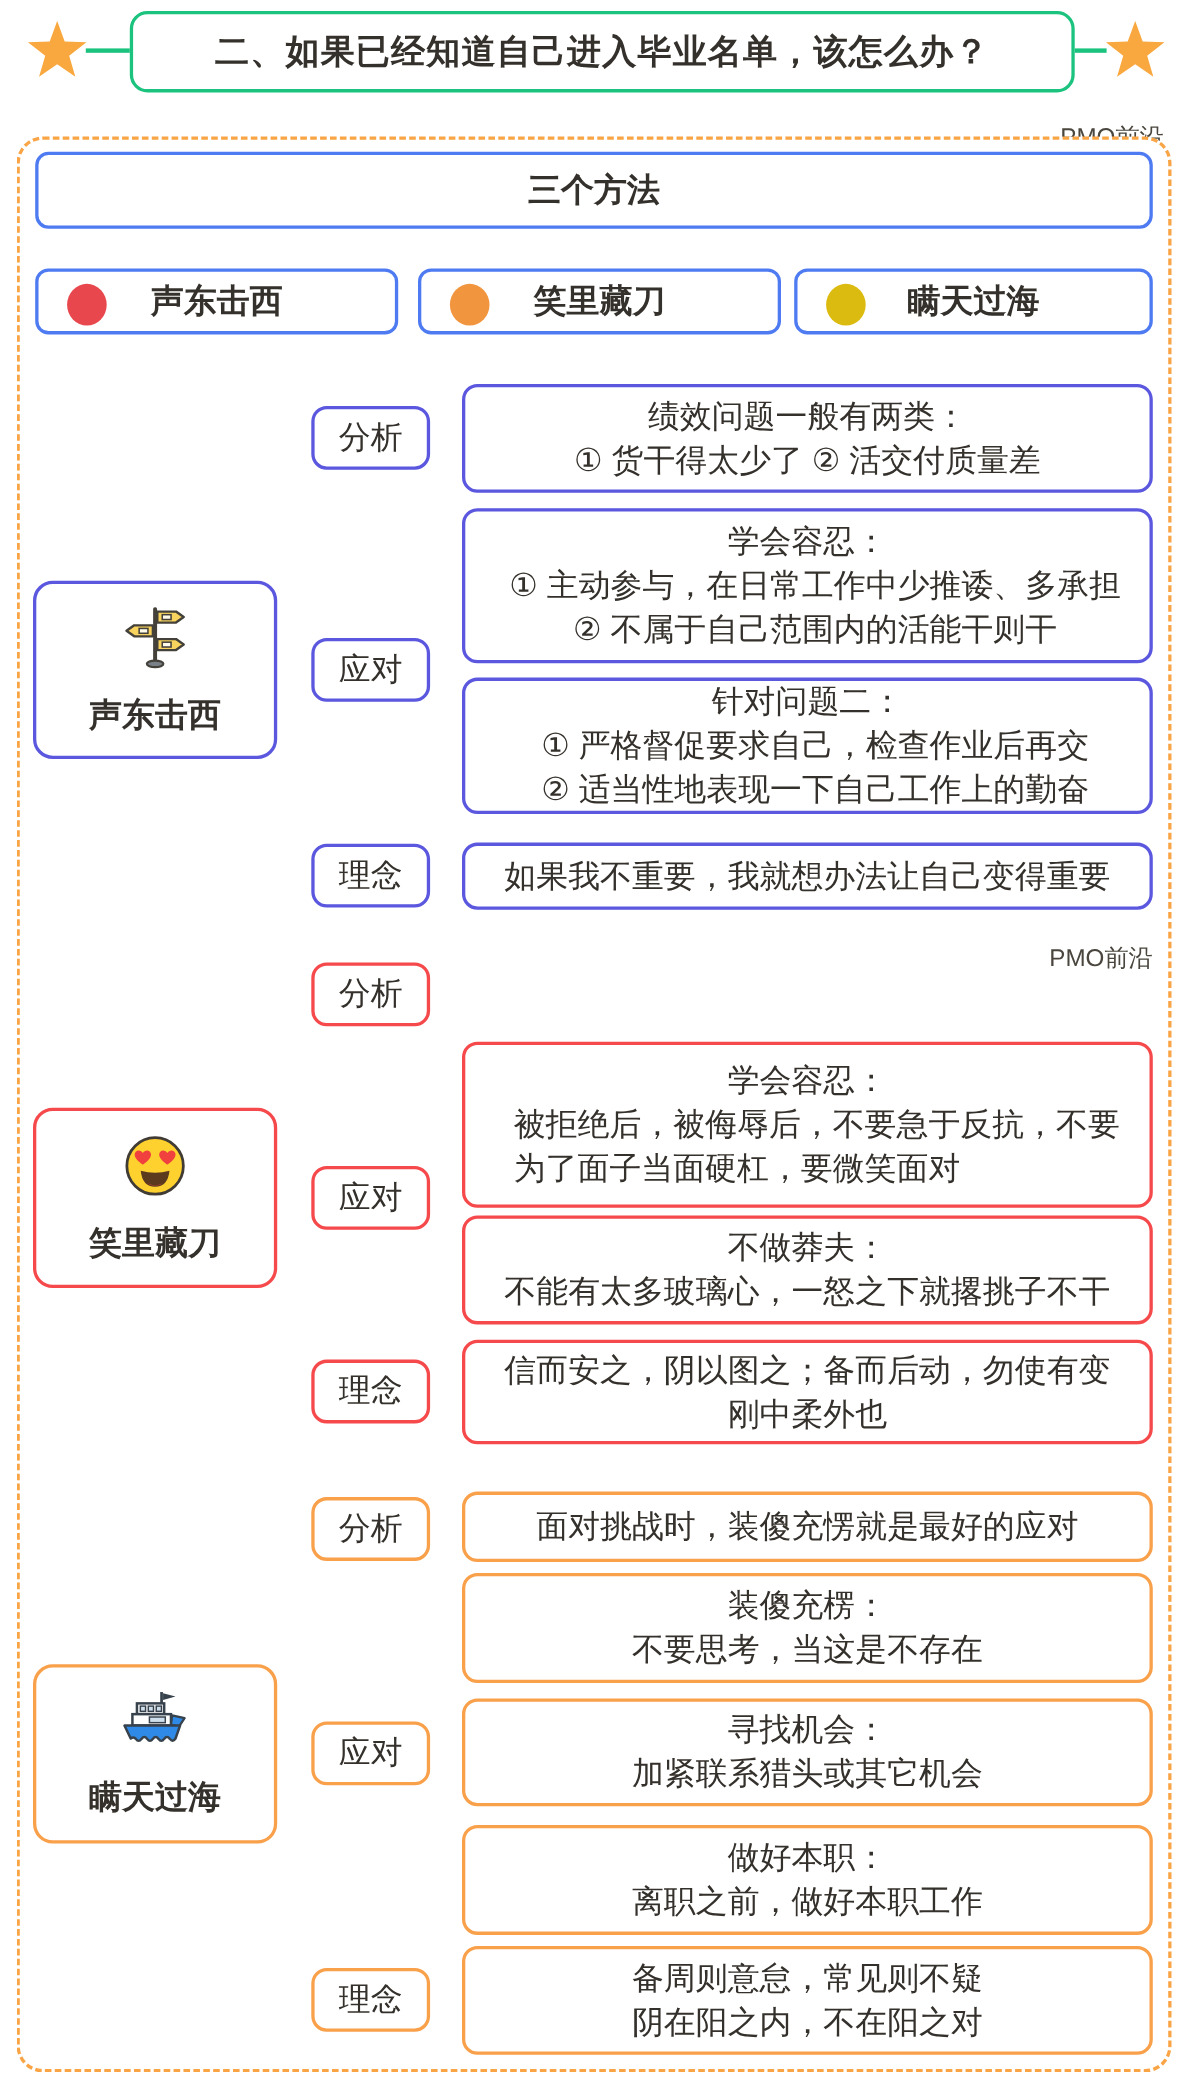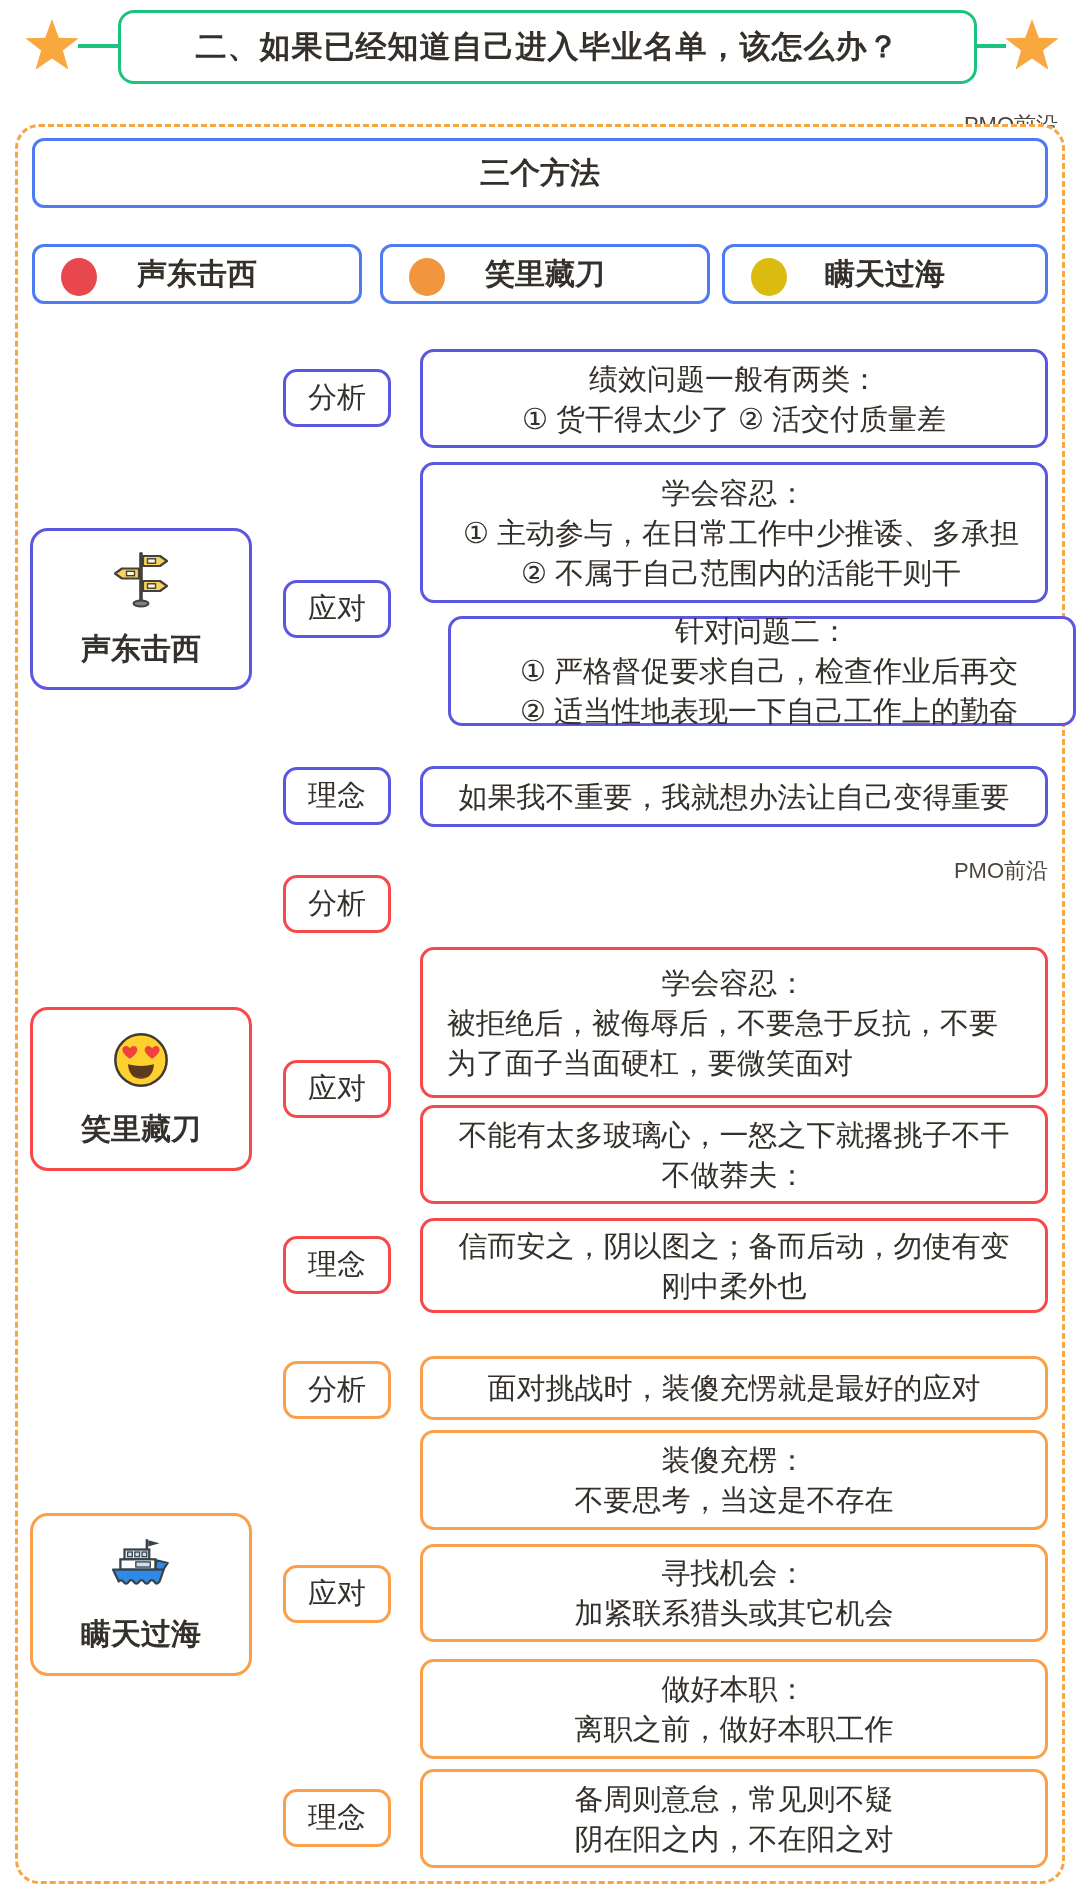--- a/index.html
+++ b/index.html
@@ -149,21 +149,21 @@
 
   <div class="abs cbox c-indigo" style="left:420px;top:349px;width:628px;height:99px;">
     <div class="ln">绩效问题一般有两类：</div>
     <div class="ln">① 货干得太少了 ② 活交付质量差</div>
   </div>
   <div class="abs cbox c-indigo" style="left:420px;top:462px;width:628px;height:141px;">
     <div class="ln">学会容忍：</div>
     <div class="ln-left">① 主动参与，在日常工作中少推诿、多承担</div>
     <div class="ln-left">② 不属于自己范围内的活能干则干</div>
   </div>
-  <div class="abs cbox c-indigo" style="left:420px;top:616px;width:628px;height:110px;margin-left:28px;">
+  <div class="abs cbox c-indigo" style="left:420px;top:616px;width:628px;height:124px;">
     <div class="ln">针对问题二：</div>
     <div class="ln-left">① 严格督促要求自己，检查作业后再交</div>
     <div class="ln-left">② 适当性地表现一下自己工作上的勤奋</div>
   </div>
   <div class="abs cbox c-indigo" style="left:420px;top:766px;width:628px;height:61px;">
     <div class="ln">如果我不重要，我就想办法让自己变得重要</div>
   </div>
 
   <div class="abs watermark" style="left:860px;top:836px;width:188px;">PMO前沿</div>
 
@@ -185,25 +185,25 @@
   </div>
   <div class="abs node c-red" style="left:283px;top:1060px;width:108px;height:58px;">
     <span>应对</span>
   </div>
   <div class="abs node c-red" style="left:283px;top:1236px;width:108px;height:58px;">
     <span>理念</span>
   </div>
 
   <div class="abs cbox c-red" style="left:420px;top:947px;width:628px;height:151px;">
     <div class="ln">学会容忍：</div>
-    <div class="ln-left" style="padding-left:0;">被拒绝后，被侮辱后，不要急于反抗，不要为了面子当面硬杠，要微笑面对</div>
+    <div class="ln-left" style="padding-left:0;margin-left:20px;">被拒绝后，被侮辱后，不要急于反抗，不要为了面子当面硬杠，要微笑面对</div>
   </div>
   <div class="abs cbox c-red" style="left:420px;top:1105px;width:628px;height:99px;">
+    <div class="ln">不做莽夫：</div>
     <div class="ln">不能有太多玻璃心，一怒之下就撂挑子不干</div>
-    <div class="ln">不做莽夫：</div>
   </div>
   <div class="abs cbox c-red" style="left:420px;top:1218px;width:628px;height:95px;">
     <div class="ln">信而安之，阴以图之；备而后动，勿使有变</div>
     <div class="ln">刚中柔外也</div>
   </div>
 
   <div class="abs rootbox c-orange" style="left:30px;top:1513px;width:222px;height:163px;">
     <span>
       <svg width="66" height="60" viewBox="0 0 64 58">
         <rect x="36.5" y="4" width="2.4" height="13" fill="#37424c"></rect>

